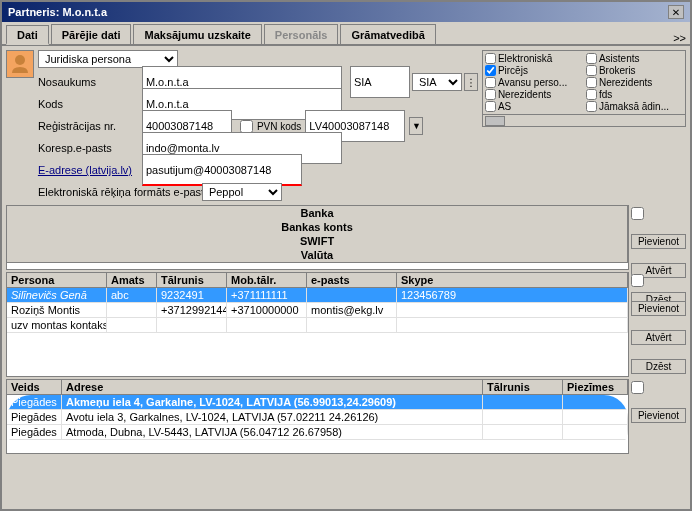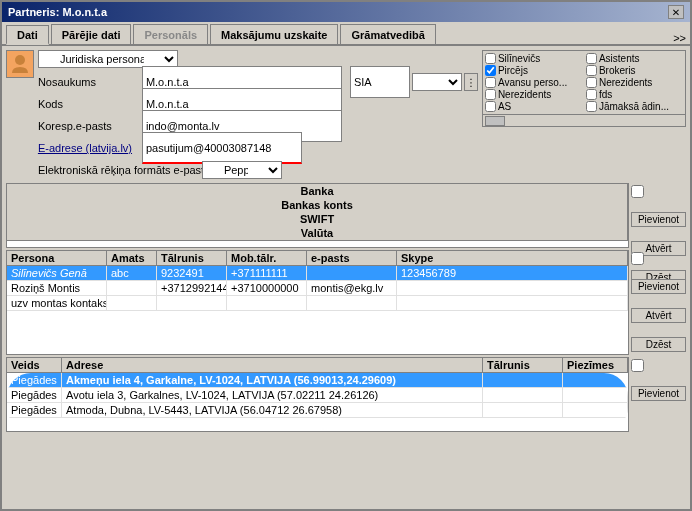--- a/index.html
+++ b/index.html
@@ -95,21 +95,21 @@
       background: white;
       height: 32px;
       padding: 1px 3px;
       font-size: 11px;
     }
     .select-input {
       border: 1px solid #808080;
       background: white;
       height: 18px;
       font-size: 11px;
-      padding: 0 17px;
+      padding: 0 2px;
     }
     .person-icon {
       width: 28px;
       height: 28px;
       background: #f4a460;
       border: 1px solid #808080;
       display: flex;
       align-items: center;
       justify-content: center;
       font-size: 18px;
@@ -201,25 +201,25 @@
     <div class="titlebar-close">✕</div>
   </div>
 
   <div class="tabs-bar">
     <div class="tab active">
       <span>Dati</span>
     </div>
     <div class="tab">
       <span>Pārējie dati</span>
     </div>
+    <div class="tab">
+      <span>Maksājumu uzskaite</span>
+    </div>
     <div class="tab" style="color:#888;">
       <span>Personāls</span>
-    </div>
-    <div class="tab">
-      <span>Maksājumu uzskaite</span>
     </div>
     <div class="tab">
       <span>Grāmatvedibā</span>
     </div>
     <div style="margin-left:auto;display:flex;align-items:center;padding-right:4px;">
       <span style="font-size:11px;">&gt;&gt;</span>
     </div>
   </div>
 
   <div class="content">
@@ -249,20 +249,28 @@
             </select>
             <div class="ellipsis-btn">⋮</div>
           </div>
         </div>
 
         <div class="form-row">
           <span class="form-label">Kods</span>
           <input type="text" class="form-input" style="width: 200px;" value="M.o.n.t.a">
         </div>
 
+        <div class="form-row">
+          <span class="form-label">Reģistrācijas nr.</span>
+          <input type="text" class="form-input" style="width: 90px;" value="40003087148">
+          <input type="checkbox" style="margin-left: 4px;">
+          <span class="pvn-label">PVN kods</span>
+          <input type="text" class="form-input" style="width: 100px;" value="LV40003087148">
+          <div style="width:14px;height:18px;border:1px solid #808080;background:#d4d0c8;display:flex;align-items:center;justify-content:center;cursor:pointer;font-size:9px;">▼</div>
+        </div>
 
         <div class="form-row">
           <span class="form-label">Koresp.e-pasts</span>
           <input type="text" class="form-input" style="width: 200px;" value="indo@monta.lv">
         </div>
 
         <div class="form-row">
           <span class="form-label" style="text-decoration:underline;color:#000080;">E-adrese (latvija.lv)</span>
           <input type="text" class="form-input red-underline" style="width: 160px;" value="pasutijum@40003087148">
         </div>
@@ -273,21 +281,21 @@
             <option>Peppol</option>
           </select>
         </div>
       </div>
 
       <div style="display:flex;flex-direction:column;width:205px;">
         <div style="border:1px solid #808080;background:#d4d0c8;overflow:hidden;">
           <div class="checkbox-grid" style="padding:2px;">
             <div class="checkbox-item">
               <input type="checkbox" style="">
-              <span>Silīnevičs</span>
+              <span>Elektroniskā</span>
             </div>
             <div class="checkbox-item">
               <input type="checkbox" style="">
               <span>Asistents</span>
             </div>
             <div class="checkbox-item">
               <input type="checkbox" checked="" style="">
               <span>Pircējs</span>
             </div>
             <div class="checkbox-item">

